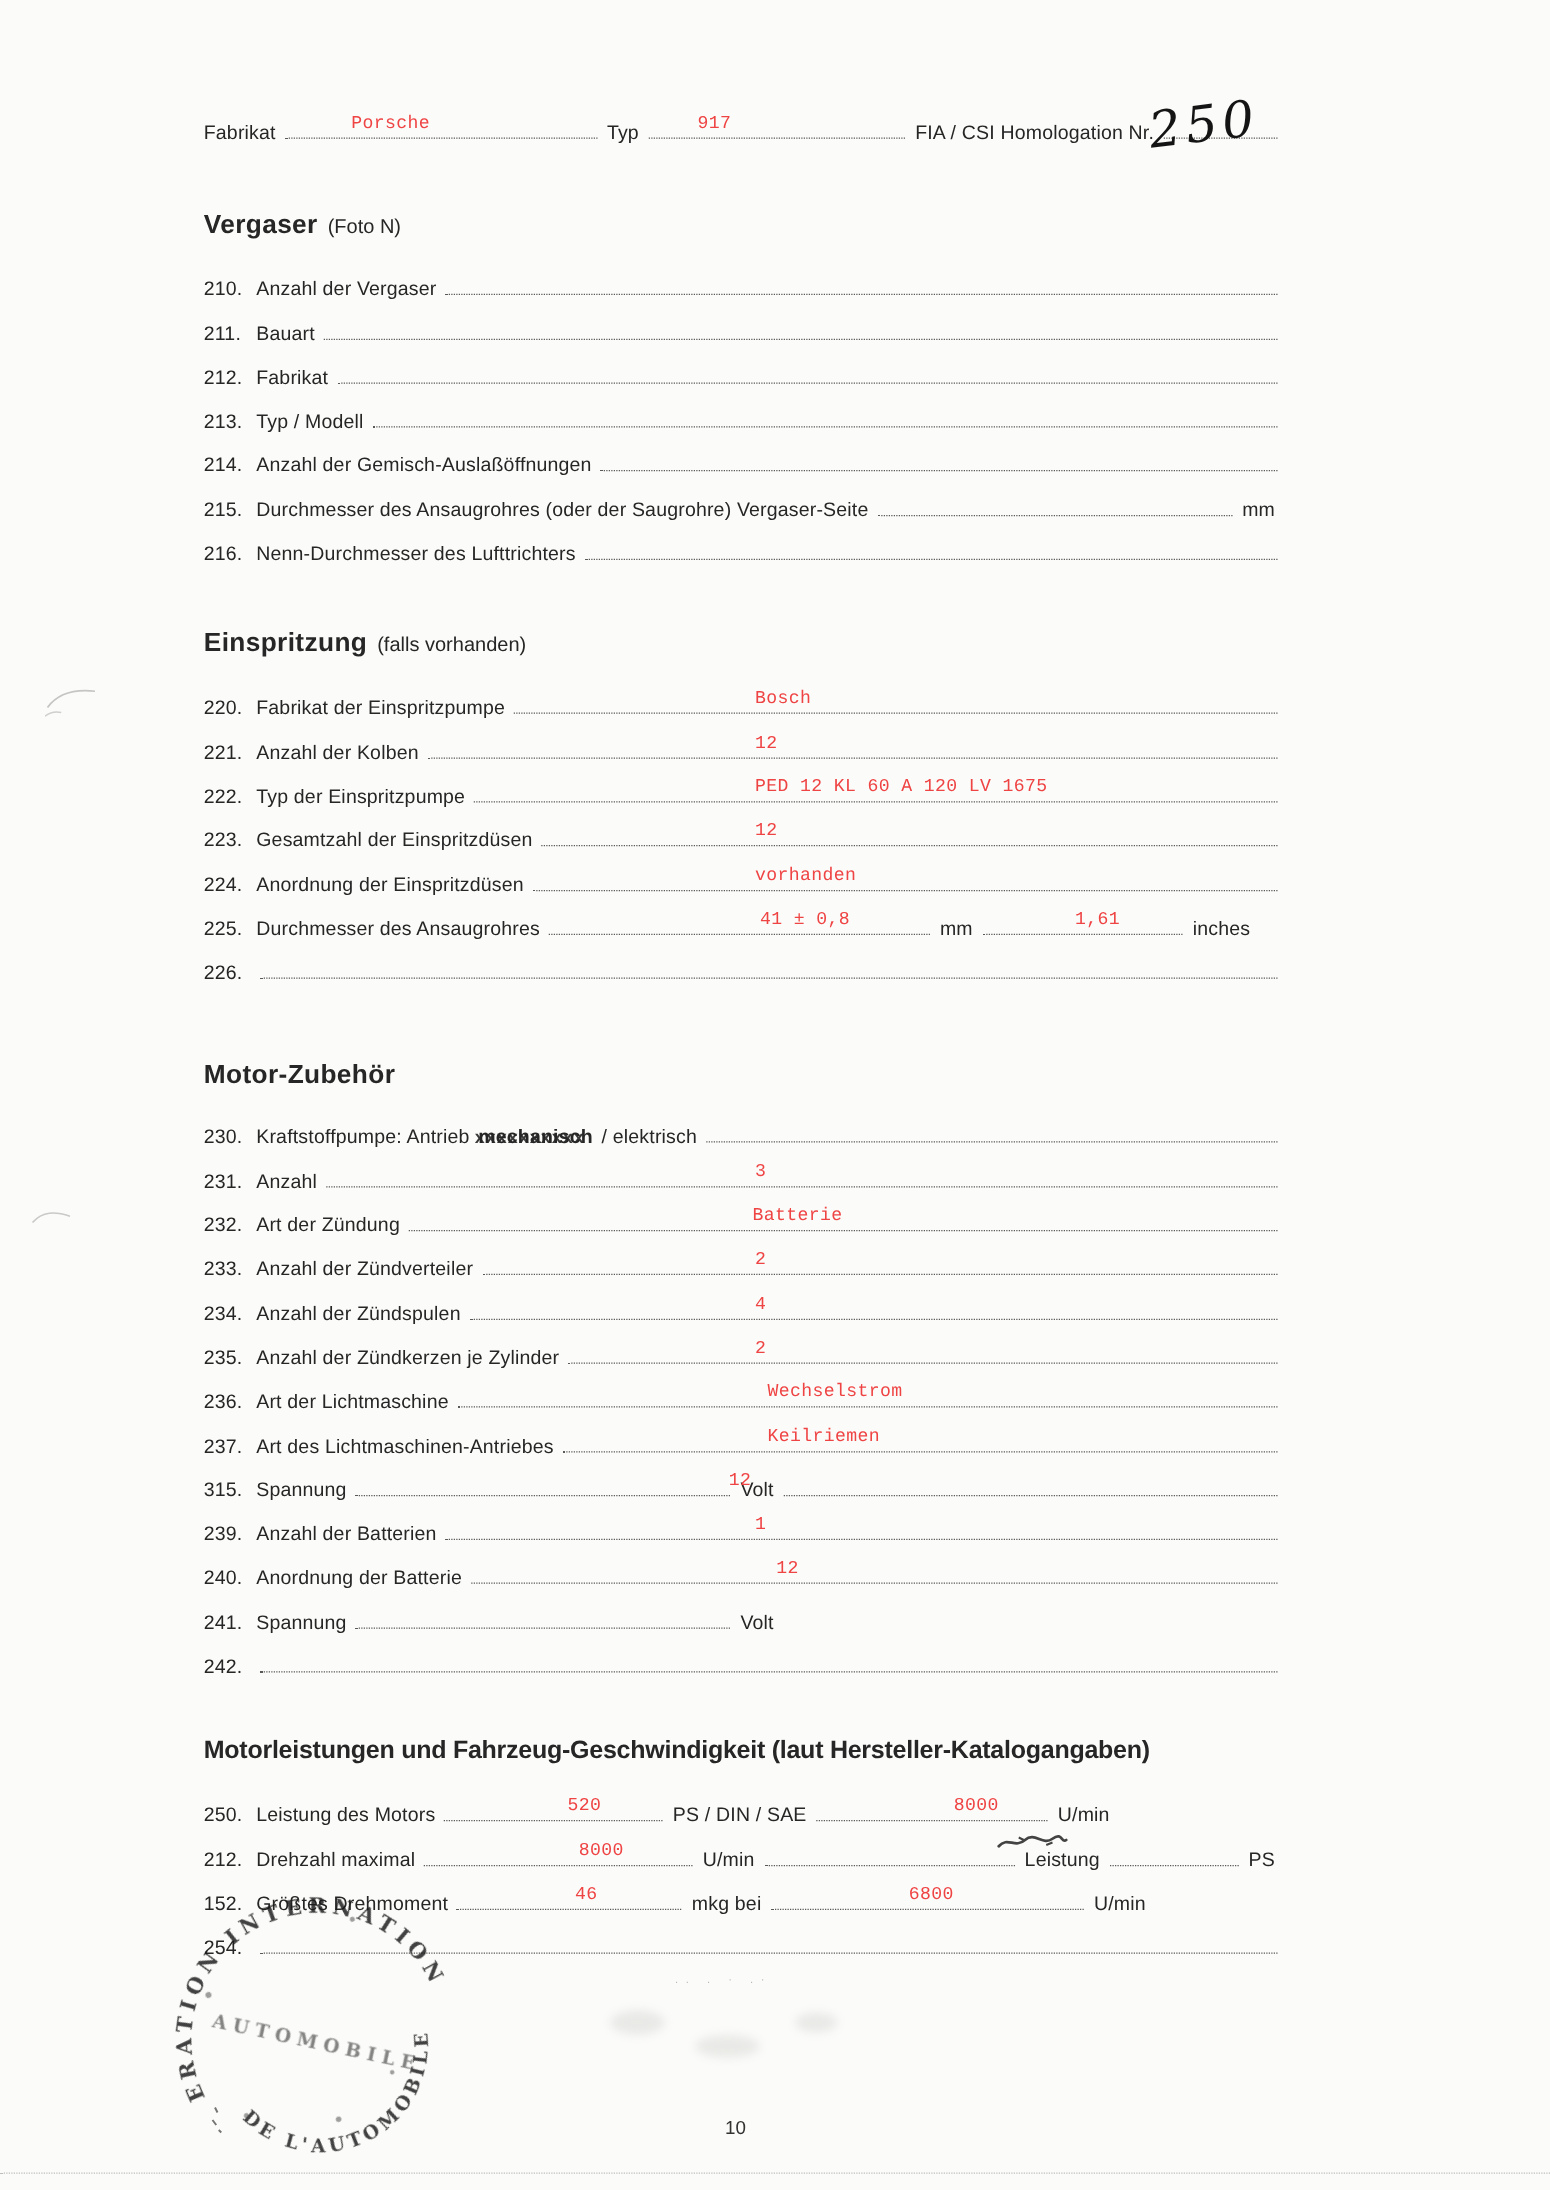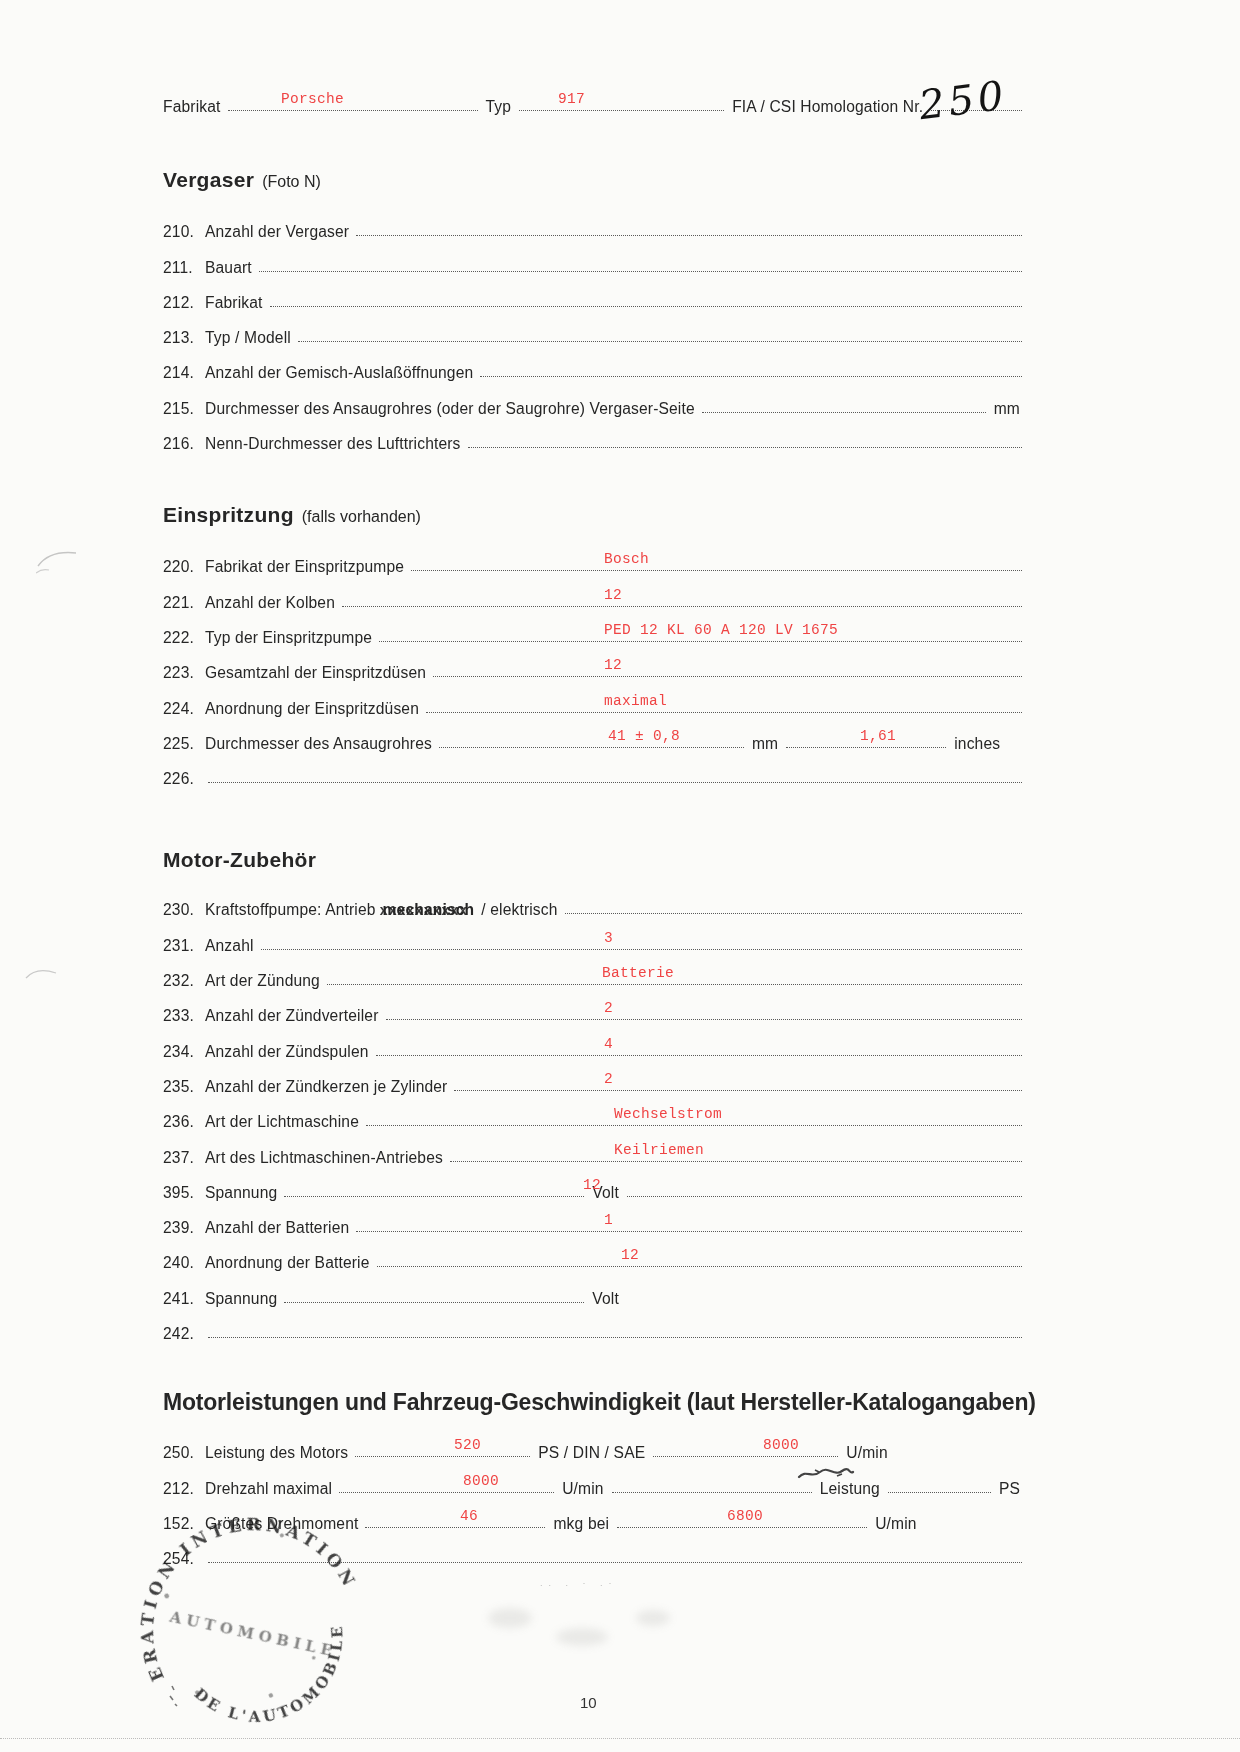--- a/index.html
+++ b/index.html
@@ -48,21 +48,21 @@
     transform:rotate(-7deg);color:#141414;
   }
   .sec-head{
     font-weight:bold;font-size:21px;height:26px;letter-spacing:.3px;
     white-space:nowrap;
   }
   .sec-head .note{font-weight:normal;font-size:16px;margin-left:8px;letter-spacing:0;}
   .mt-s1{margin-top:52px;}
   .mt-s2{margin-top:50px;}
   .mt-s3{margin-top:60px;}
-  .mt-s4{margin-top:46px;height:30px;font-size:23px;letter-spacing:-.2px;}
+  .mt-s4{margin-top:46px;height:30px;font-size:20px;letter-spacing:-.2px;}
   .rows-s1{margin-top:12px;}
   .rows-s2{margin-top:12px;}
   .rows-s3{margin-top:10px;}
   .rows-s4{margin-top:8px;}
   .struck{position:relative;display:inline-block;margin:0 7px;font-weight:bold;}
   .xover{
     position:absolute;left:-3px;bottom:0;
     font-family:"Liberation Mono",monospace;
     font-size:14px;letter-spacing:.4px;opacity:.9;
   }
@@ -176,21 +176,21 @@
         <div class="row">
           <span class="num">223.</span>
           <span class="label">Gesamtzahl der Einspritzdüsen</span>
           <span class="fill" style="flex: 1 1 auto;"></span>
           <span class="val" style="left: 441px;">12</span>
         </div>
         <div class="row">
           <span class="num">224.</span>
           <span class="label">Anordnung der Einspritzdüsen</span>
           <span class="fill" style="flex: 1 1 auto;"></span>
-          <span class="val" style="left: 441px;">maximal</span>
+          <span class="val" style="left: 441px;">vorhanden</span>
         </div>
         <div class="row">
           <span class="num">225.</span>
           <span class="label">Durchmesser des Ansaugrohres</span>
           <span class="fill" style="width: 305px;"></span>
           <span class="unit">mm</span>
           <span class="fill" style="width: 160px;"></span>
           <span class="unit">inches</span>
           <span class="val" style="left: 445px;">41 ± 0,8</span>
           <span class="val" style="left: 697px;">1,61</span>
@@ -248,21 +248,21 @@
           <span class="fill" style="flex: 1 1 auto;"></span>
           <span class="val" style="left: 451px;">Wechselstrom</span>
         </div>
         <div class="row">
           <span class="num">237.</span>
           <span class="label">Art des Lichtmaschinen-Antriebes</span>
           <span class="fill" style="flex: 1 1 auto;"></span>
           <span class="val" style="left: 451px;">Keilriemen</span>
         </div>
         <div class="row">
-          <span class="num">395.</span>
+          <span class="num">315.</span>
           <span class="label">Spannung</span>
           <span class="fill" style="width: 300px;"></span>
           <span class="unit">Volt</span>
           <span class="fill" style="flex: 1 1 auto;"></span>
           <span class="val" style="left: 420px;">12</span>
         </div>
         <div class="row">
           <span class="num">239.</span>
           <span class="label">Anzahl der Batterien</span>
           <span class="fill" style="flex: 1 1 auto;"></span>

